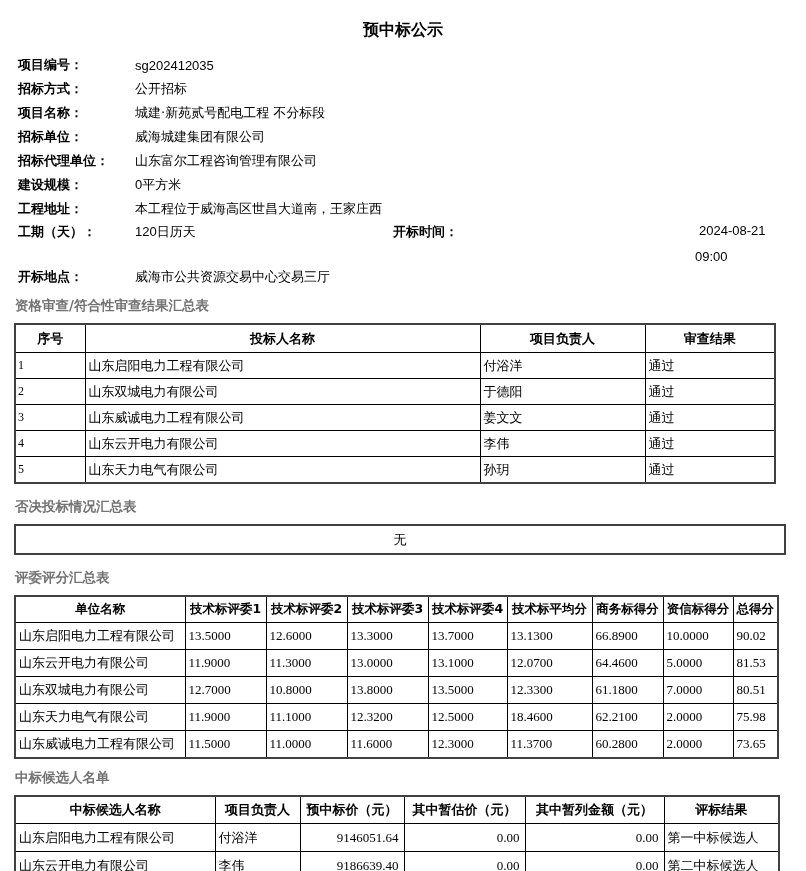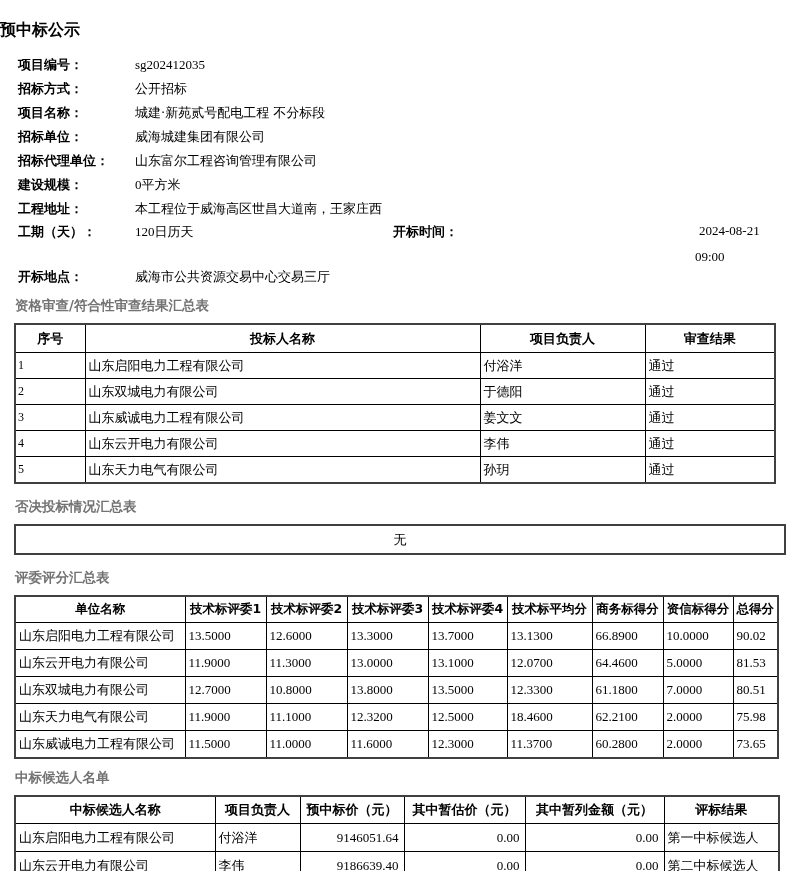--- a/index.html
+++ b/index.html
@@ -3,24 +3,24 @@
 <meta charset="utf-8">
 <style>
   html,body{margin:0;padding:0;background:#fff;}
   body{
     width:806px;height:871px;
     font-family:"DejaVu Sans","Liberation Sans",sans-serif;
     font-size:13px;color:#000;overflow:hidden;
   }
   .doc{padding-top:20px;}
   .title{
-    text-align:left;font-size:16px;font-weight:bold;
+    text-align:center;font-size:16px;font-weight:bold;
     margin:0 0 12px 0;
   }
-  .serif{font-family:Liberation Serif, serif;}
+  .serif{font-family:Liberation Sans, sans-serif;}
   
   .info{margin-left:18px;}
   .info-row{display:flex;height:24px;align-items:center;}
   .info-row .label{width:117px;flex-shrink:0;font-weight:bold;}
   .info-row .value{white-space:nowrap;}
   .duration-row{position:relative;height:44px;align-items:flex-start;}
   .abs{position:absolute;}
   .kb-time-label{left:375px;top:2px;font-weight:bold;}
   .kb-date{left:681px;top:2px;}
   .kb-clock{left:677px;top:28px;}

